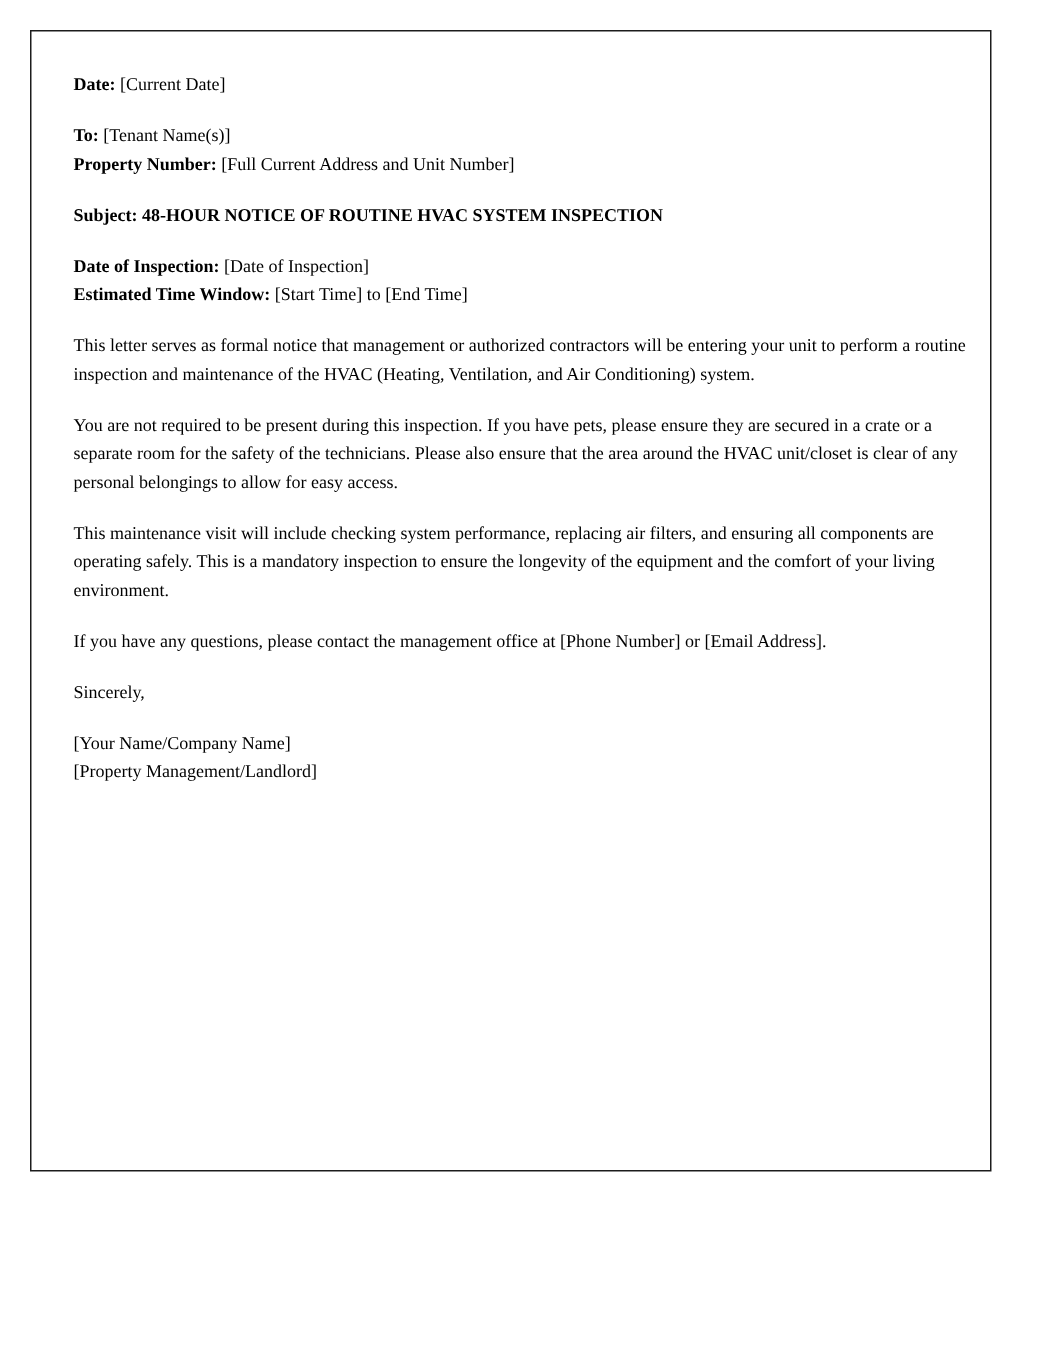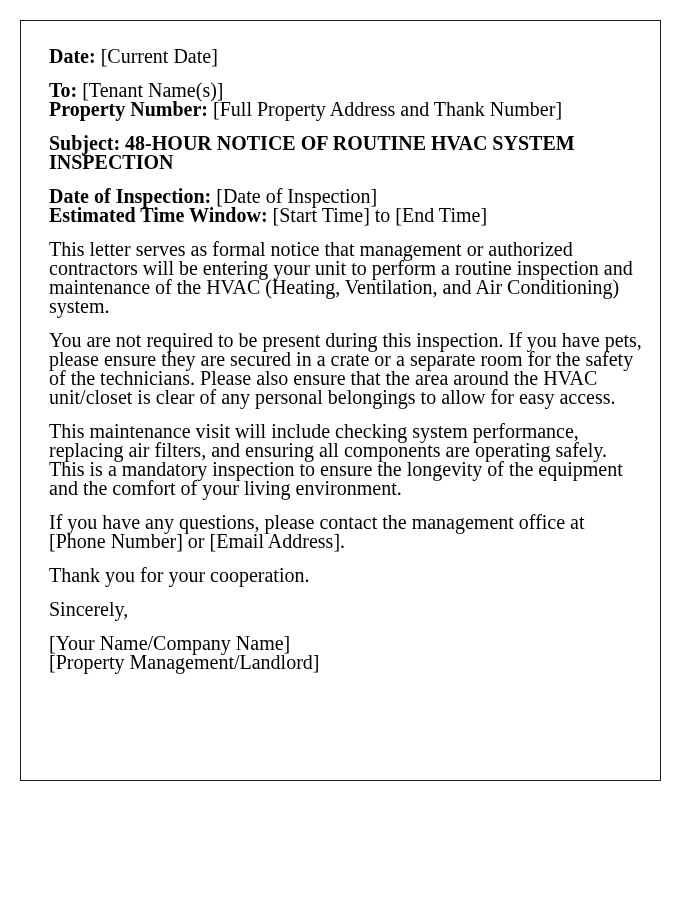--- a/index.html
+++ b/index.html
@@ -22,55 +22,54 @@
     width: 641px;
     height: 761px;
     box-sizing: border-box;
     border: 1.5px solid #1c1c1c;
     background: #ffffff;
     padding: 26px 14px 0 28px;
     overflow: hidden;
   }
   .letter p {
     margin: 0 0 15px 0;
-    font-size: 20px;
+    font-size: 12px;
     line-height: 19px;
     max-width: 595px;
   }
   .letter strong,
   .letter .bold-line {
     font-weight: bold;
   }
 </style>
 </head>
 <body>
 
 <div class="page-frame">
   <div class="letter">
 
     <p><strong>Date:</strong> <span>[Current Date]</span></p>
 
     <p><strong>To:</strong> <span>[Tenant Name(s)]</span><br>
-    <strong>Property Number:</strong> <span>[Full Property Address and Thank Number]</span></p>
+    <strong>Property Number:</strong> <span>[Full Current Address and Unit Number]</span></p>
 
     <p class="bold-line"><span>Subject:</span> <span>48-HOUR NOTICE OF ROUTINE HVAC SYSTEM INSPECTION</span></p>
 
 
     <p><strong>Date of Inspection:</strong> <span>[Date of Inspection]</span><br>
     <strong>Estimated Time Window:</strong> <span>[Start Time] to [End Time]</span></p>
 
     <p>This letter serves as formal notice that management or authorized contractors will be entering your unit to perform a routine inspection and maintenance of the HVAC (Heating, Ventilation, and Air Conditioning) system.</p>
 
     <p>You are not required to be present during this inspection. If you have pets, please ensure they are secured in a crate or a separate room for the safety of the technicians. Please also ensure that the area around the HVAC unit/closet is clear of any personal belongings to allow for easy access.</p>
 
     <p>This maintenance visit will include checking system performance, replacing air filters, and ensuring all components are operating safely. This is a mandatory inspection to ensure the longevity of the equipment and the comfort of your living environment.</p>
 
     <p>If you have any questions, please contact the management office at [Phone Number] or [Email Address].</p>
 
-    <p>Thank you for your cooperation.</p>
 
     <p>Sincerely,</p>
 
     <p><span>[Your Name/Company Name]</span><br>
     <span>[Property Management/Landlord]</span></p>
 
   </div>
 </div>
 
 </body></html>

